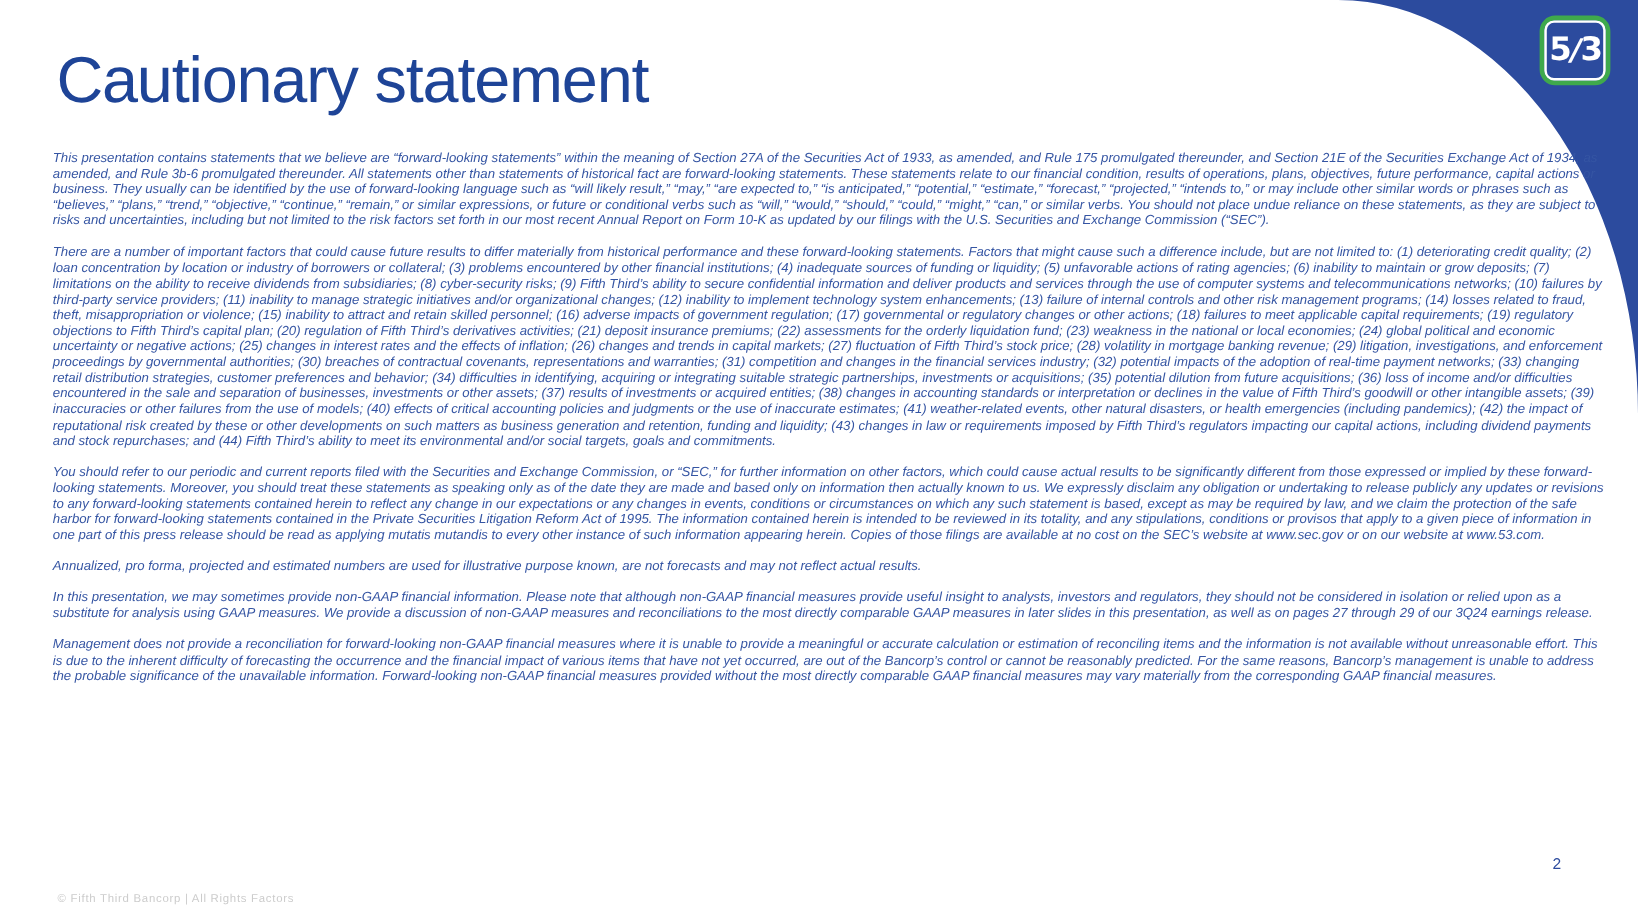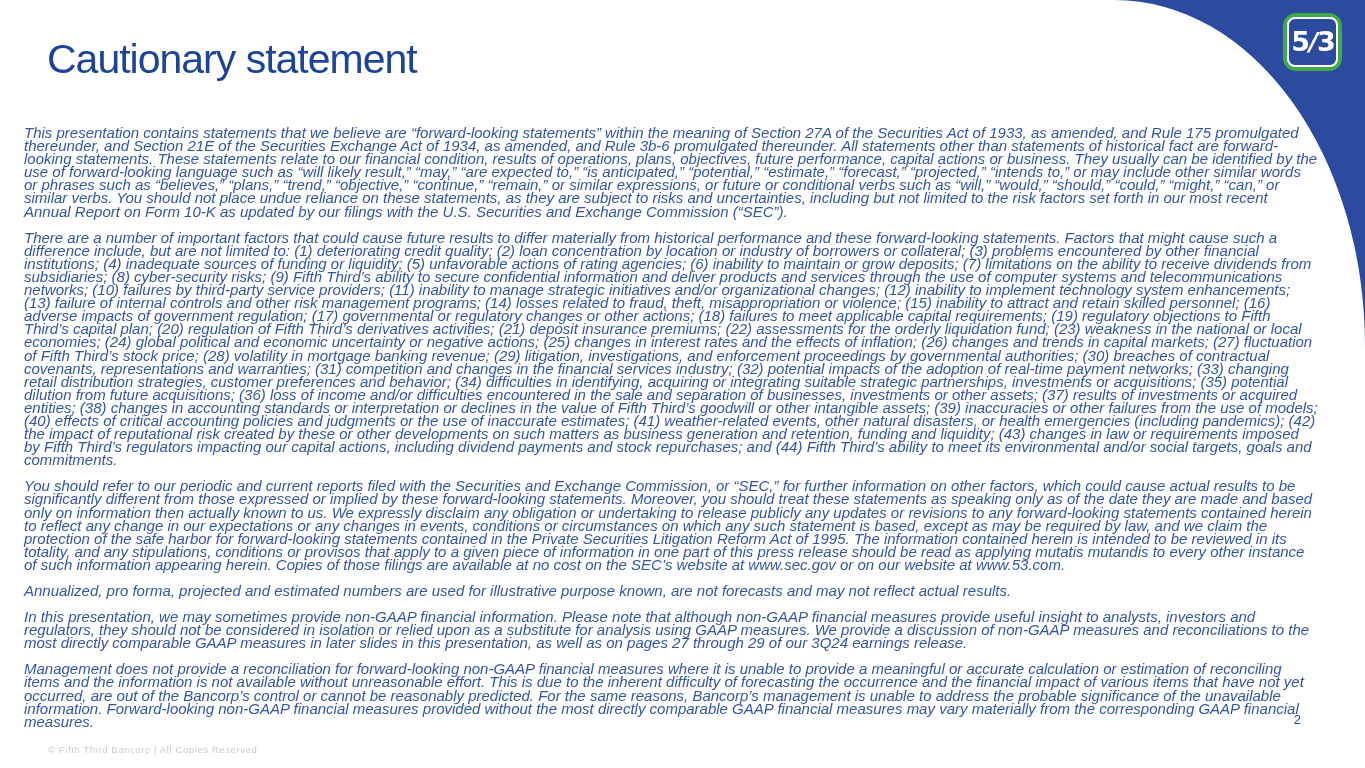--- a/index.html
+++ b/index.html
@@ -50,33 +50,33 @@
     font-size: 27px;
     letter-spacing: -2px;
     font-family: "DejaVu Sans", sans-serif;
     padding-bottom: 2px;
   }
   .logo-inner .slash { font-style: italic; font-size: 25px; margin: 0 1px; }
   .title {
     position: absolute;
     left: 47px;
     top: 36px;
-    font-size: 41px;
+    font-size: 54px;
     font-weight: normal;
     letter-spacing: -1px;
     color: #1e4497;
   }
   .body-text {
     position: absolute;
-    left: 24px;
+    left: 44px;
     top: 126px;
     width: 1294px;
     color: #3555a3;
     font-style: italic;
-    font-size: 15px;
+    font-size: 11px;
     line-height: 13.1px;
   }
   .body-text p { margin-bottom: 13px; }
   .footer {
     position: absolute;
     left: 48px;
     top: 744px;
     font-size: 9.5px;
     letter-spacing: 0.6px;
     color: #cccccc;
@@ -111,17 +111,17 @@
 
   <div class="body-text">
     <p>This presentation contains statements that we believe are “forward-looking statements” within the meaning of Section 27A of the Securities Act of 1933, as amended, and Rule 175 promulgated thereunder, and Section 21E of the Securities Exchange Act of 1934, as amended, and Rule 3b-6 promulgated thereunder. All statements other than statements of historical fact are forward-looking statements. These statements relate to our financial condition, results of operations, plans, objectives, future performance, capital actions or business. They usually can be identified by the use of forward-looking language such as “will likely result,” “may,” “are expected to,” “is anticipated,” “potential,” “estimate,” “forecast,” “projected,” “intends to,” or may include other similar words or phrases such as “believes,” “plans,” “trend,” “objective,” “continue,” “remain,” or similar expressions, or future or conditional verbs such as “will,” “would,” “should,” “could,” “might,” “can,” or similar verbs. You should not place undue reliance on these statements, as they are subject to risks and uncertainties, including but not limited to the risk factors set forth in our most recent Annual Report on Form 10-K as updated by our filings with the U.S. Securities and Exchange Commission (“SEC”).</p>
     <p>There are a number of important factors that could cause future results to differ materially from historical performance and these forward-looking statements. Factors that might cause such a difference include, but are not limited to: (1) deteriorating credit quality; (2) loan concentration by location or industry of borrowers or collateral; (3) problems encountered by other financial institutions; (4) inadequate sources of funding or liquidity; (5) unfavorable actions of rating agencies; (6) inability to maintain or grow deposits; (7) limitations on the ability to receive dividends from subsidiaries; (8) cyber-security risks; (9) Fifth Third’s ability to secure confidential information and deliver products and services through the use of computer systems and telecommunications networks; (10) failures by third-party service providers; (11) inability to manage strategic initiatives and/or organizational changes; (12) inability to implement technology system enhancements; (13) failure of internal controls and other risk management programs; (14) losses related to fraud, theft, misappropriation or violence; (15) inability to attract and retain skilled personnel; (16) adverse impacts of government regulation; (17) governmental or regulatory changes or other actions; (18) failures to meet applicable capital requirements; (19) regulatory objections to Fifth Third’s capital plan; (20) regulation of Fifth Third’s derivatives activities; (21) deposit insurance premiums; (22) assessments for the orderly liquidation fund; (23) weakness in the national or local economies; (24) global political and economic uncertainty or negative actions; (25) changes in interest rates and the effects of inflation; (26) changes and trends in capital markets; (27) fluctuation of Fifth Third’s stock price; (28) volatility in mortgage banking revenue; (29) litigation, investigations, and enforcement proceedings by governmental authorities; (30) breaches of contractual covenants, representations and warranties; (31) competition and changes in the financial services industry; (32) potential impacts of the adoption of real-time payment networks; (33) changing retail distribution strategies, customer preferences and behavior; (34) difficulties in identifying, acquiring or integrating suitable strategic partnerships, investments or acquisitions; (35) potential dilution from future acquisitions; (36) loss of income and/or difficulties encountered in the sale and separation of businesses, investments or other assets; (37) results of investments or acquired entities; (38) changes in accounting standards or interpretation or declines in the value of Fifth Third’s goodwill or other intangible assets; (39) inaccuracies or other failures from the use of models; (40) effects of critical accounting policies and judgments or the use of inaccurate estimates; (41) weather-related events, other natural disasters, or health emergencies (including pandemics); (42) the impact of reputational risk created by these or other developments on such matters as business generation and retention, funding and liquidity; (43) changes in law or requirements imposed by Fifth Third’s regulators impacting our capital actions, including dividend payments and stock repurchases; and (44) Fifth Third’s ability to meet its environmental and/or social targets, goals and commitments.</p>
     <p>You should refer to our periodic and current reports filed with the Securities and Exchange Commission, or “SEC,” for further information on other factors, which could cause actual results to be significantly different from those expressed or implied by these forward-looking statements. Moreover, you should treat these statements as speaking only as of the date they are made and based only on information then actually known to us. We expressly disclaim any obligation or undertaking to release publicly any updates or revisions to any forward-looking statements contained herein to reflect any change in our expectations or any changes in events, conditions or circumstances on which any such statement is based, except as may be required by law, and we claim the protection of the safe harbor for forward-looking statements contained in the Private Securities Litigation Reform Act of 1995. The information contained herein is intended to be reviewed in its totality, and any stipulations, conditions or provisos that apply to a given piece of information in one part of this press release should be read as applying mutatis mutandis to every other instance of such information appearing herein. Copies of those filings are available at no cost on the SEC’s website at www.sec.gov or on our website at www.53.com.</p>
     <p>Annualized, pro forma, projected and estimated numbers are used for illustrative purpose known, are not forecasts and may not reflect actual results.</p>
     <p>In this presentation, we may sometimes provide non-GAAP financial information. Please note that although non-GAAP financial measures provide useful insight to analysts, investors and regulators, they should not be considered in isolation or relied upon as a substitute for analysis using GAAP measures. We provide a discussion of non-GAAP measures and reconciliations to the most directly comparable GAAP measures in later slides in this presentation, as well as on pages 27 through 29 of our 3Q24 earnings release.</p>
     <p>Management does not provide a reconciliation for forward-looking non-GAAP financial measures where it is unable to provide a meaningful or accurate calculation or estimation of reconciling items and the information is not available without unreasonable effort. This is due to the inherent difficulty of forecasting the occurrence and the financial impact of various items that have not yet occurred, are out of the Bancorp’s control or cannot be reasonably predicted. For the same reasons, Bancorp’s management is unable to address the probable significance of the unavailable information. Forward-looking non-GAAP financial measures provided without the most directly comparable GAAP financial measures may vary materially from the corresponding GAAP financial measures.</p>
   </div>
 
-  <div class="footer">© Fifth Third Bancorp | All Copies Reserved</div>
+  <div class="footer">© Fifth Third Bancorp | All Rights Factors</div>
 
   <div class="page-number">2</div>
 
 </div>
 
 </body></html>

